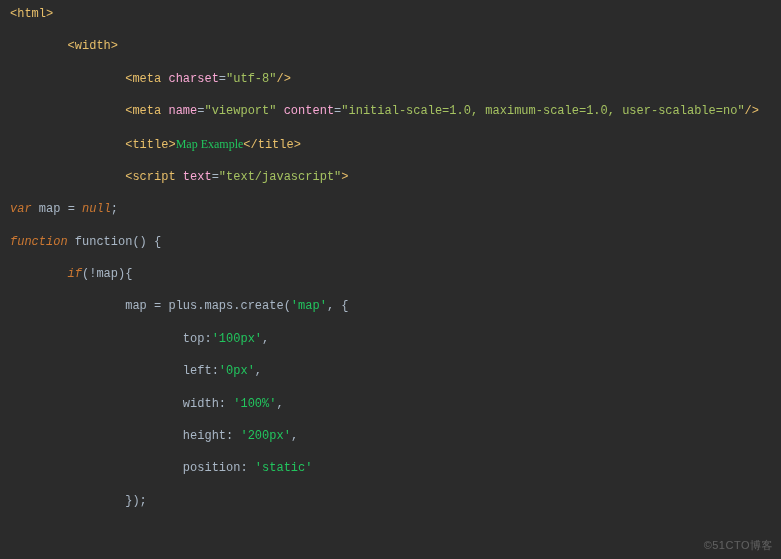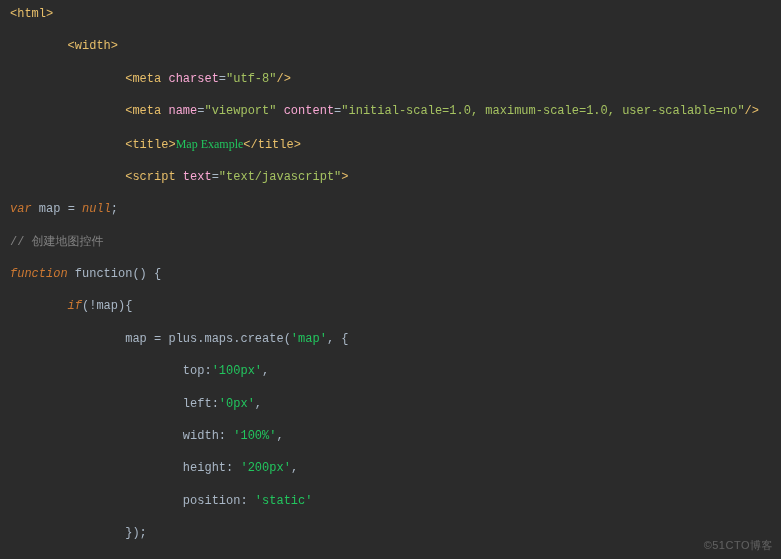--- a/index.html
+++ b/index.html
@@ -46,21 +46,20 @@
 <body>
 
 <pre class="code">
 <span class="line"><span class="c-punc">&lt;</span><span class="c-tag">html</span><span class="c-punc">&gt;</span></span>
 <span class="line">        <span class="c-punc">&lt;</span><span class="c-tag">width</span><span class="c-punc">&gt;</span></span>
 <span class="line">                <span class="c-punc">&lt;</span><span class="c-tag">meta</span> <span class="c-attr">charset</span><span class="c-plain">=</span><span class="c-str">"<span>utf-8</span>"</span><span class="c-punc">/&gt;</span></span>
 <span class="line">                <span class="c-punc">&lt;</span><span class="c-tag">meta</span> <span class="c-attr">name</span><span class="c-plain">=</span><span class="c-str">"<span>viewport</span>"</span> <span class="c-attr">content</span><span class="c-plain">=</span><span class="c-str">"<span>initial-scale=1.0, maximum-scale=1.0, user-scalable=no</span>"</span><span class="c-punc">/&gt;</span></span>
 <span class="line">                <span class="c-punc">&lt;</span><span class="c-tag">title</span><span class="c-punc">&gt;</span><span class="c-txt">Map Example</span><span class="c-punc">&lt;/</span><span class="c-tag">title</span><span class="c-punc">&gt;</span></span>
 <span class="line">                <span class="c-punc">&lt;</span><span class="c-tag">script</span> <span class="c-attr">text</span><span class="c-plain">=</span><span class="c-str">"<span>text/javascript</span>"</span><span class="c-punc">&gt;</span></span>
 <span class="line"><span class="c-kw">var</span> <span class="c-plain">map</span> <span class="c-plain">=</span> <span class="c-kw">null</span><span class="c-plain">;</span></span>
-<span class="line"><span class="c-cmt">// 创建地图控件</span></span>
 <span class="line"><span class="c-kw">function</span> <span class="c-plain">function</span><span class="c-plain">() {</span></span>
 <span class="line">        <span class="c-kw">if</span><span class="c-plain">(!map){</span></span>
 <span class="line">                <span class="c-plain">map = </span><span class="c-plain">plus.maps.create</span><span class="c-plain">(</span><span class="c-strred">'map'</span><span class="c-plain">, {</span></span>
 <span class="line">                        <span class="c-plain">top</span><span class="c-plain">:</span><span class="c-strred">'100px'</span><span class="c-plain">,</span></span>
 <span class="line">                        <span class="c-plain">left</span><span class="c-plain">:</span><span class="c-strred">'0px'</span><span class="c-plain">,</span></span>
 <span class="line">                        <span class="c-plain">width</span><span class="c-plain">: </span><span class="c-strred">'100%'</span><span class="c-plain">,</span></span>
 <span class="line">                        <span class="c-plain">height</span><span class="c-plain">: </span><span class="c-strred">'200px'</span><span class="c-plain">,</span></span>
 <span class="line">                        <span class="c-plain">position</span><span class="c-plain">: </span><span class="c-strred">'static'</span></span>
 <span class="line">                <span class="c-plain">});</span></span>
 

